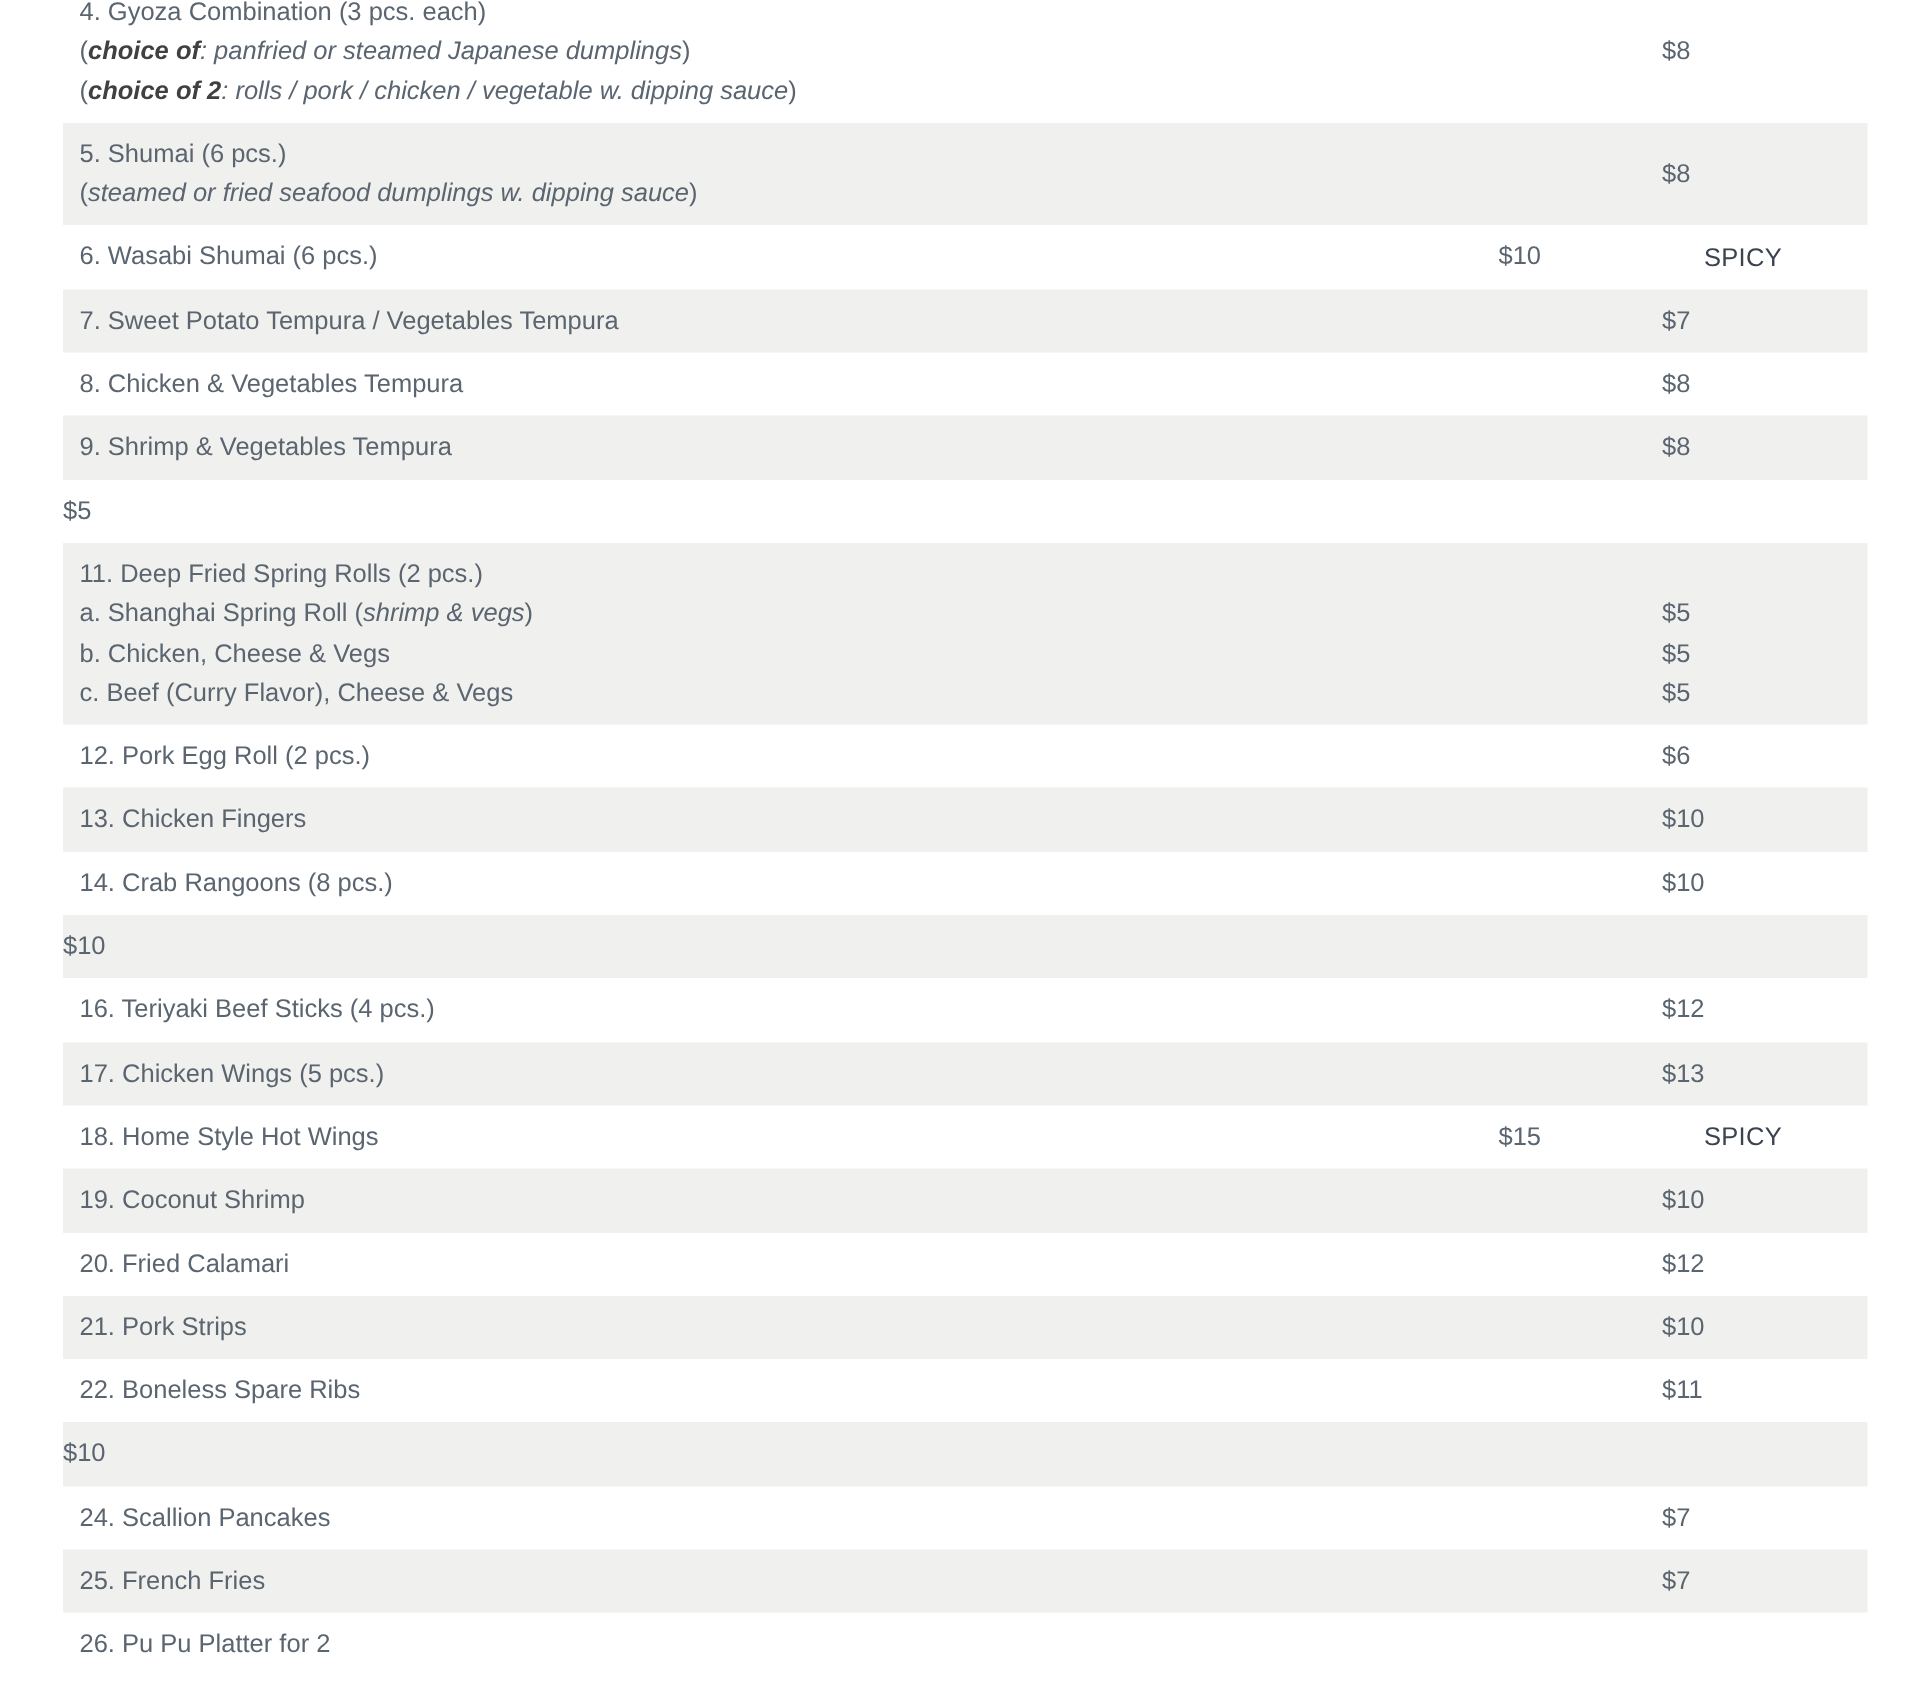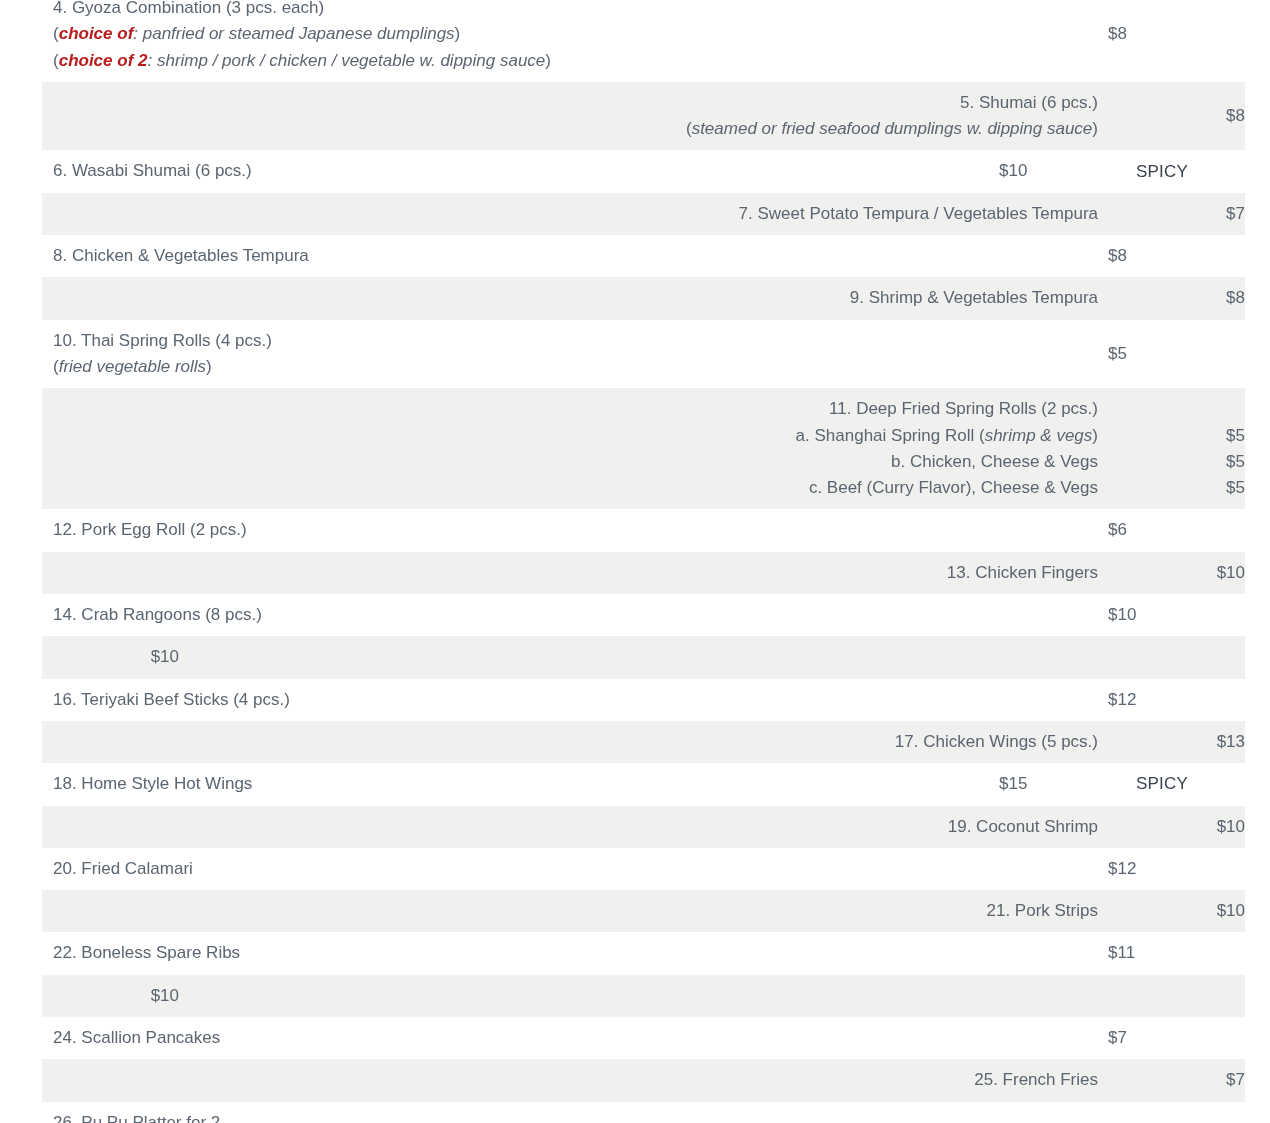--- a/index.html
+++ b/index.html
@@ -25,34 +25,33 @@
     width: 1203px;
     color: #5b6570;
     font-size: 17px;
   }
   .row {
     display: flex;
     align-items: stretch;
   }
   .row.shaded {
     background: #f0f0ee;
-    text-align: right;
   }
   .c-name {
     flex: 1 1 auto;
     padding: 8px 10px 8px 11px;
     box-sizing: border-box;
   }
   .nline {
     line-height: 26.3px;
     min-height: 26.3px;
     white-space: nowrap;
   }
   .seg-i { font-style: italic; }
-  .seg-bi { font-style: italic; font-weight: 700; color: #b91c1c; }
+  .seg-bi { font-style: italic; font-weight: 700; color: #404040; }
   .c-price {
     width: 137px;
     flex: 0 0 137px;
     display: flex;
     flex-direction: column;
     justify-content: center;
     padding: 8px 0;
     box-sizing: border-box;
   }
   .pline {
@@ -71,21 +70,21 @@
 </style>
 </head>
 <body>
 
 <div class="viewport">
   <div class="menu-table" id="menu-table">
       <div class="row">
         <div class="c-name">
           <div class="nline"><span>4. Gyoza Combination (3 pcs. each)</span></div>
           <div class="nline"><span>(</span><span class="seg-bi">choice of</span><span class="seg-i">: panfried or steamed Japanese dumplings</span><span>)</span></div>
-          <div class="nline"><span>(</span><span class="seg-bi">choice of 2</span><span class="seg-i">: shrimp / pork / chicken / vegetable w. dipping sauce</span><span>)</span></div>
+          <div class="nline"><span>(</span><span class="seg-bi">choice of 2</span><span class="seg-i">: rolls / pork / chicken / vegetable w. dipping sauce</span><span>)</span></div>
         </div>
         <div class="c-price">
           <div class="pline">$8</div>
         </div>
       </div>
       <div class="row shaded">
         <div class="c-name">
           <div class="nline"><span>5. Shumai (6 pcs.)</span></div>
           <div class="nline"><span>(</span><span class="seg-i">steamed or fried seafood dumplings w. dipping sauce</span><span>)</span></div>
         </div>
@@ -120,24 +119,20 @@
       </div>
       <div class="row shaded">
         <div class="c-name">
           <div class="nline"><span>9. Shrimp &amp; Vegetables Tempura</span></div>
         </div>
         <div class="c-price">
           <div class="pline">$8</div>
         </div>
       </div>
       <div class="row">
-        <div class="c-name">
-          <div class="nline"><span>10. Thai Spring Rolls (4 pcs.)</span></div>
-          <div class="nline"><span>(</span><span class="seg-i">fried vegetable rolls</span><span>)</span></div>
-        </div>
         <div class="c-price">
           <div class="pline">$5</div>
         </div>
       </div>
       <div class="row shaded">
         <div class="c-name">
           <div class="nline"><span>11. Deep Fried Spring Rolls (2 pcs.)</span></div>
           <div class="nline"><span>a. Shanghai Spring Roll (</span><span class="seg-i">shrimp &amp; vegs</span><span>)</span></div>
           <div class="nline"><span>b. Chicken, Cheese &amp; Vegs</span></div>
           <div class="nline"><span>c. Beef (Curry Flavor), Cheese &amp; Vegs</span></div>

